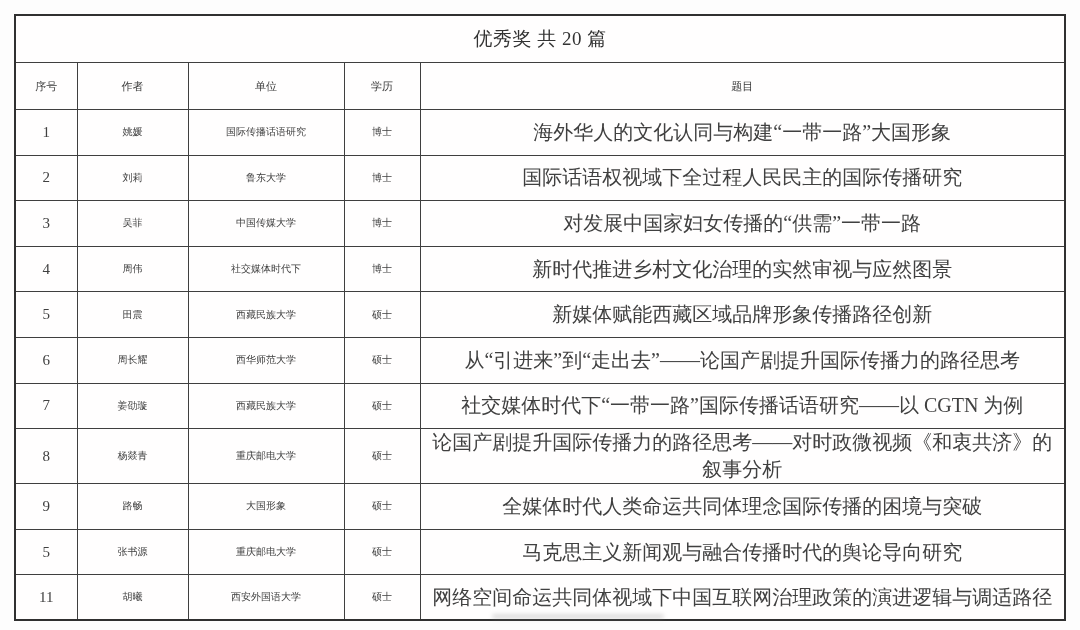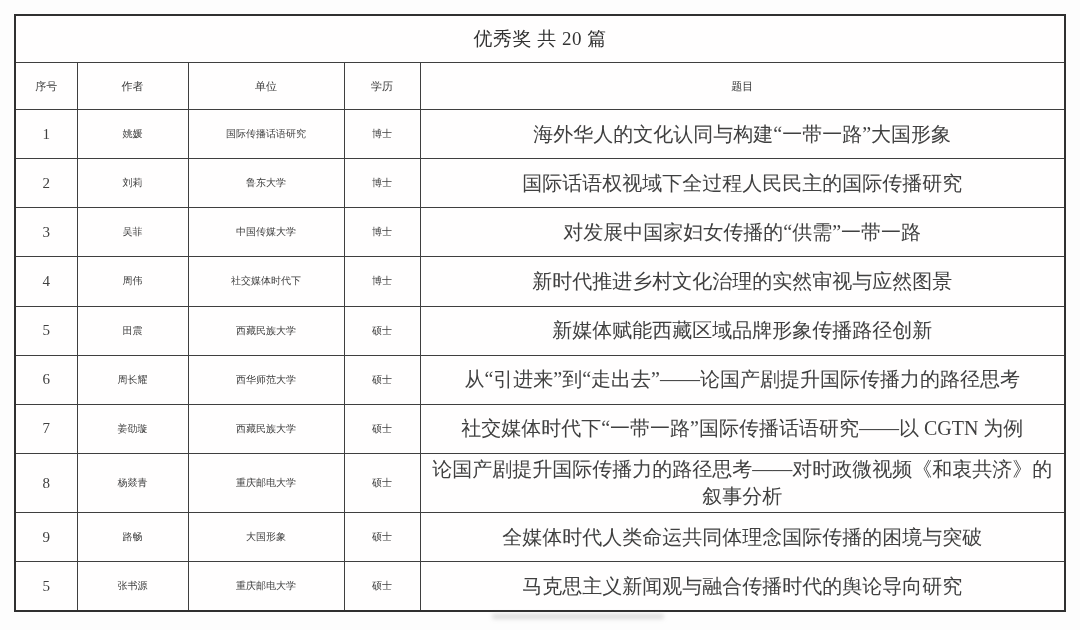--- a/index.html
+++ b/index.html
@@ -163,18 +163,25 @@
           <td>硕士</td>
           <td class="title-col">全媒体时代人类命运共同体理念国际传播的困境与突破</td>
         </tr>
         <tr>
           <td class="no-cell">5</td>
           <td>张书源</td>
           <td>重庆邮电大学</td>
           <td>硕士</td>
           <td class="title-col">马克思主义新闻观与融合传播时代的舆论导向研究</td>
         </tr>
+        <tr>
+          <td class="no-cell">11</td>
+          <td>胡曦</td>
+          <td>西安外国语大学</td>
+          <td>硕士</td>
+          <td class="title-col">网络空间命运共同体视域下中国互联网治理政策的演进逻辑与调适路径</td>
+        </tr>
       </tbody>
   </table>
 
   <div class="scan-artifact"></div>
 
 </div>
 
 </body></html>

